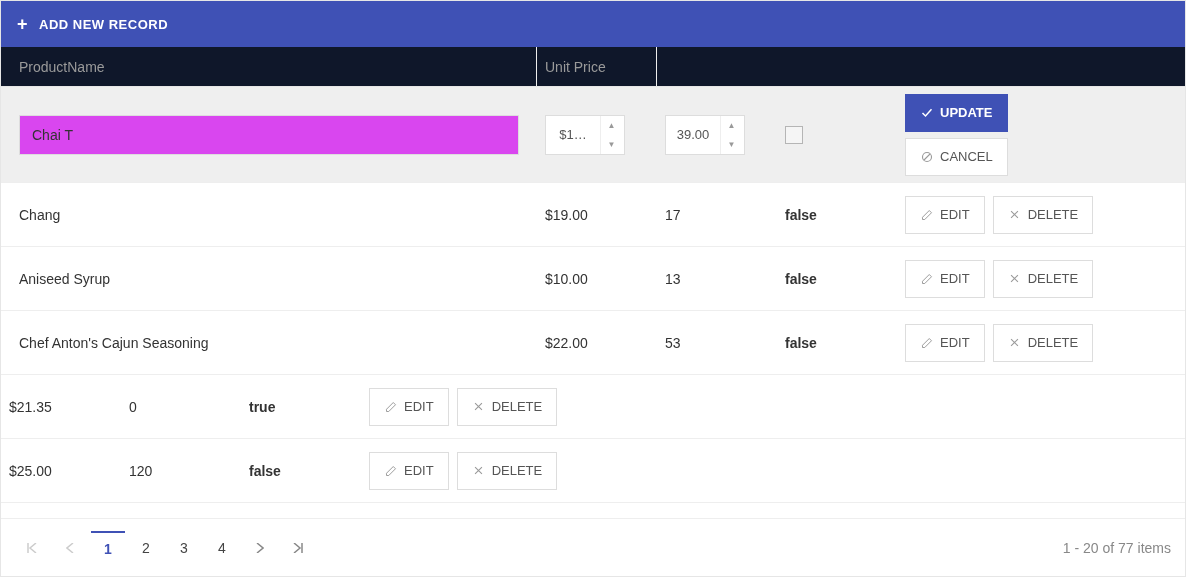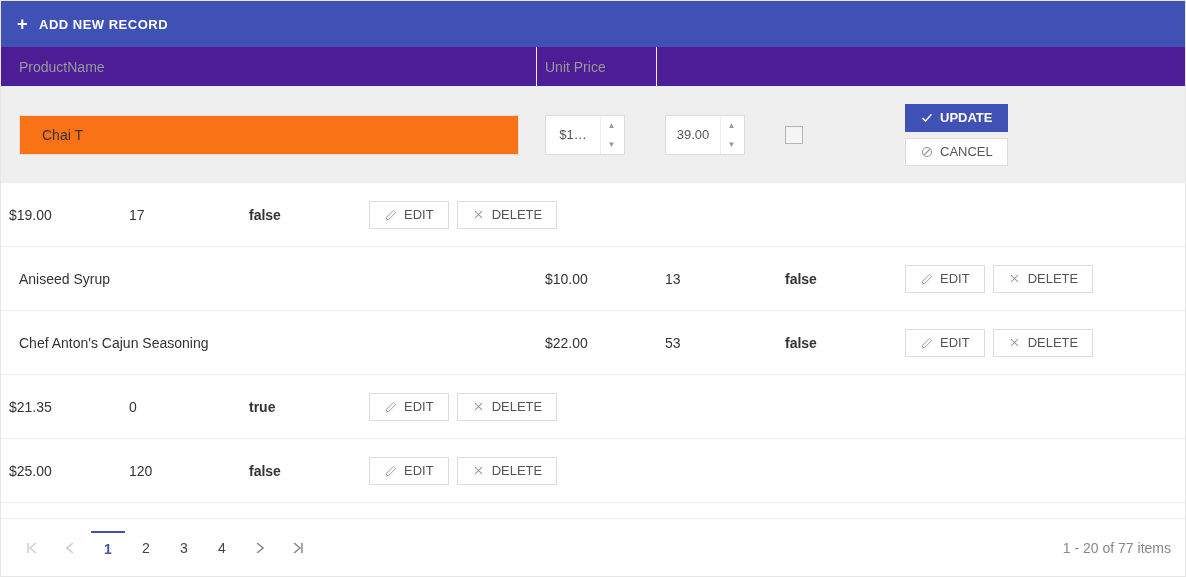--- a/index.html
+++ b/index.html
@@ -7,21 +7,21 @@
   .wrap { width:1186px; height:577px; position:relative; border:1px solid #e6e6e6; }
 
   .toolbar {
     background:#3f51b5; color:#fff; height:46px; display:flex; align-items:center; padding:0 16px;
   }
   .toolbar .add { display:flex; align-items:center; font-weight:600; letter-spacing:0.5px; font-size:13px; cursor:pointer; }
   .toolbar .plus { font-size:18px; width:22px; text-align:left; }
 
   .header {
     display:flex; align-items:center; height:40px; border-bottom:1px solid #e6e6e6; color:#9a9a9a; font-size:14px;
-    background:#4c1d95;
+    background:#0f172a;
   }
   .col-name  { width:536px; padding:0 18px; }
   .col-price { width:120px; padding:0 8px; }
   .col-stock { width:120px; padding:0 8px; }
   .col-disc  { width:120px; padding:0 8px; }
   .col-cmd   { flex:1;  padding:0 8px; display:flex; gap:8px; align-items:center; }
   .header > div { border-right:1px solid #eee; height:100%; display:flex; align-items:center; }
   .header > div:last-child { border-right:none; }
 
   .body { height:424px; overflow-y:scroll; }
@@ -29,32 +29,32 @@
   .row.edit { background:#efefef; min-height:96px; }
 
   .cell { display:flex; align-items:center; }
   .cell.name  { width:536px; padding:0 18px; }
   .cell.price { width:120px; padding:0 8px; }
   .cell.stock { width:120px; padding:0 8px; }
   .cell.disc  { width:120px; padding:0 8px;font-weight:bold; }
   .cell.cmd   { flex:1;  padding:0 8px; gap:8px; }
 
   .text-input {
-    background:#f97316; border:1px solid #ddd; height:40px; padding:0 22px; font-size:14px; width:100%; max-width:500px; color:#333;
+    background:#d946ef; border:1px solid #ddd; height:40px; padding:0 12px; font-size:14px; width:100%; max-width:500px; color:#333;
   }
   .num-wrap { position:relative; display:inline-flex; align-items:center; background:#fff; border:1px solid #ddd; height:40px; width:80px; }
   .num-wrap input { border:none; width:54px; height:100%; padding:0 6px; font-size:13px; color:#555; text-align:center; outline:none; }
   .spin { width:22px; height:100%; display:flex; flex-direction:column; border-left:1px solid #eee; }
   .spin div { flex:1; display:flex; align-items:center; justify-content:center; font-size:8px; color:#999; cursor:pointer; }
 
   .chk {
     width:18px; height:18px; border:1px solid #b5b5b5; background:#f5f5f5; cursor:pointer;
   }
 
-  .btn { display:inline-flex; align-items:center; gap:6px; height:28px; padding:2px 14px; font-size:13px; border:1px solid #ddd; background:#fff; cursor:pointer; color:#555; }
+  .btn { display:inline-flex; align-items:center; gap:6px; height:38px; padding:2px 14px; font-size:13px; border:1px solid #ddd; background:#fff; cursor:pointer; color:#555; }
   .btn .icn { width:14px; height:14px; display:inline-flex; align-items:center; justify-content:center; color:#9a9a9a; }
   .btn.primary { background:#3f51b5; color:#fff; border-color:#3f51b5; font-weight:600; }
   .btn.primary .icn { color:#fff; }
   .cmd-col-edit { display:flex; flex-direction:column; gap:6px; }
 
   .pager {
     position:absolute; left:0; right:0; bottom:0; height:58px; border-top:1px solid #eee; display:flex; align-items:center; padding:0 14px; background:#fff; color:#666;
   }
   .pager .pages { display:flex; align-items:center; gap:4px; }
   .pager .pbtn { width:34px; height:34px; display:flex; align-items:center; justify-content:center; cursor:pointer; color:#888; }
@@ -134,20 +134,21 @@
                 </svg>
             </span>
             <span>CANCEL</span>
           </div>
         </div>
       </div>
     </div>
 
     <div id="rows-host">
         <div class="row">
+          <div class="cell name">Chang</div>
           <div class="cell price">$19.00</div>
           <div class="cell stock">17</div>
           <div class="cell disc">false</div>
           <div class="cell cmd">
             <div class="btn">
               <span class="icn">
                 <svg viewBox="0 0 16 16" width="12" height="12">
                   <path d="M2 14 L2 11 L11 2 L14 5 L5 14 Z" fill="none" stroke="currentColor" stroke-width="1.3"></path>
                 </svg>
               </span>

